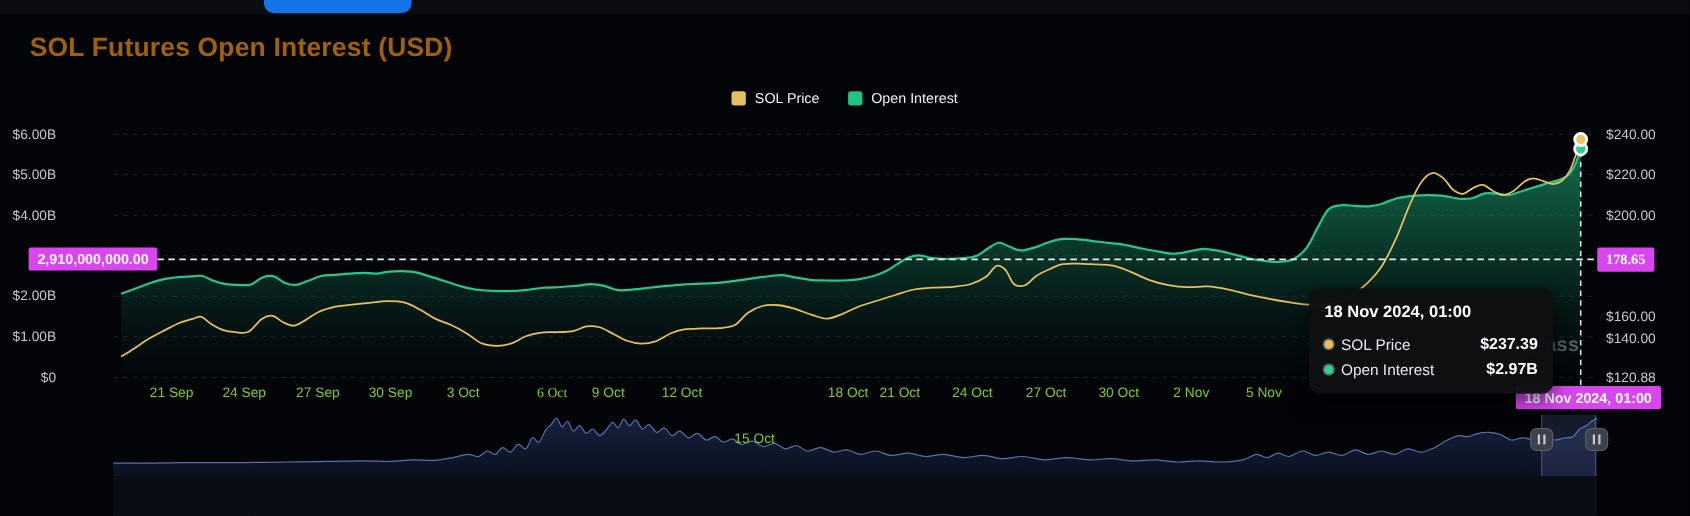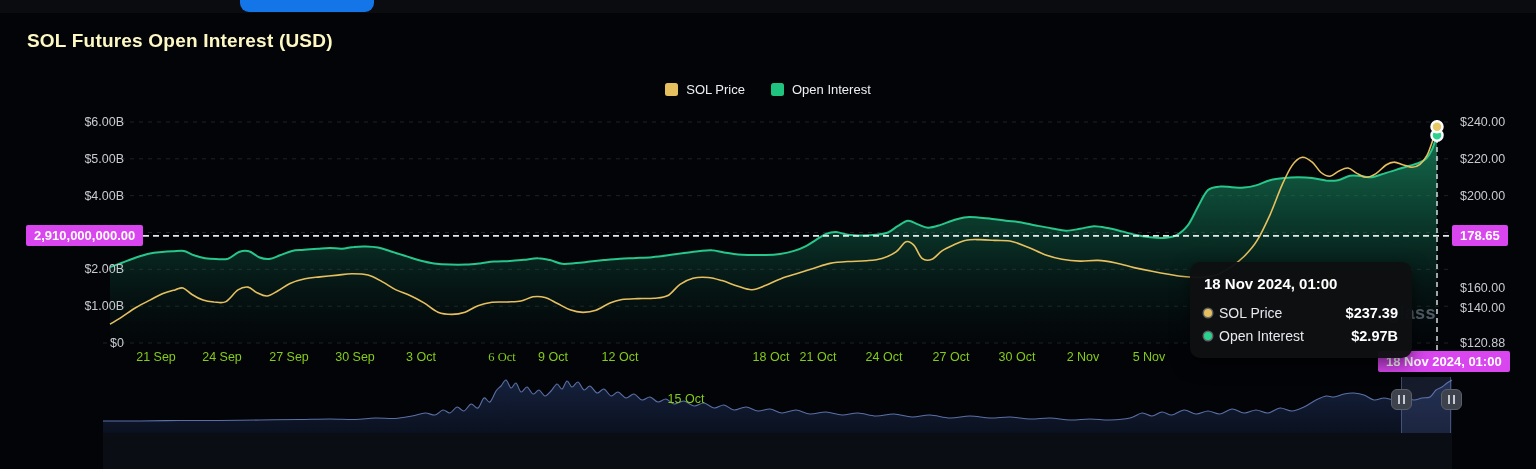--- a/index.html
+++ b/index.html
@@ -1,29 +1,29 @@
 <!DOCTYPE html>
 <html><head>
 <meta charset="utf-8">
 <style>
   html,body{margin:0;padding:0;background:#030408;}
   #stage{position:relative;width:1536px;height:469px;background:#030408;overflow:hidden;
          font-family:"Liberation Sans","DejaVu Sans",sans-serif;}
   #topbar{position:absolute;left:0;top:0;width:1536px;height:13px;background:#0a0c10;}
   #blue-btn{position:absolute;left:240px;top:0;width:134px;height:12px;background:#1375e8;
             border-radius:0 0 9px 9px;cursor:pointer;}
-  #title{position:absolute;left:27px;top:30px;font-size:19px;font-weight:700;color:#fef9c3;
+  #title{position:absolute;left:27px;top:30px;font-size:24px;font-weight:700;color:#a16207;
          letter-spacing:.2px;margin:0;}
   #legend{position:absolute;left:0;top:82px;width:1536px;display:flex;justify-content:center;
           align-items:center;gap:26px;}
   .legend-item{display:flex;align-items:center;gap:8px;font-size:13px;color:#edeff2;cursor:pointer;}
   .legend-swatch{width:13px;height:13px;border-radius:2.5px;}
   svg{position:absolute;left:0;top:0;}
   .ylab{position:absolute;font-size:12.5px;color:#c7cacf;transform:translateY(-50%);white-space:nowrap;}
-  .ylab-left{right:1412px;text-align:right;}
+  .ylab-left{right:1485px;text-align:right;}
   .ylab-right{left:1460px;text-align:left;}
   .xlab{position:absolute;top:350px;font-size:12.5px;color:#84cc16;transform:translateX(-50%);white-space:nowrap;}
   .ch-box{position:absolute;background:#d946ef;color:#fff;font-size:13px;font-weight:700;
           padding:3px 8px;border-radius:2px;white-space:nowrap;z-index:4;}
   #ch-left{left:26px;top:225px;}
   #ch-right{left:1452px;top:225px;}
   #ch-date{left:1378px;top:351px;z-index:4;}
   #watermark{position:absolute;left:1350px;top:303px;font-size:18px;font-weight:700;
              color:rgba(150,160,174,.55);letter-spacing:.3px;z-index:3;}
   #tooltip{position:absolute;left:1190px;top:262px;width:194px;background:rgba(13,15,18,.97);
@@ -124,21 +124,21 @@
       <div class="xlab" style="left: 771px;">18 Oct</div>
       <div class="xlab" style="left: 818px;">21 Oct</div>
       <div class="xlab" style="left: 884px;">24 Oct</div>
       <div class="xlab" style="left: 951px;">27 Oct</div>
       <div class="xlab" style="left: 1017px;">30 Oct</div>
       <div class="xlab" style="left: 1083px;">2 Nov</div>
       <div class="xlab" style="left: 1149px;">5 Nov</div>
     </div>
 
   <div id="ch-left" class="ch-box" style="top: 225.315px;">2,910,000,000.00</div>
-  <div id="ch-right" class="ch-box" style="top: 225.315px;">178.65</div>
+  <div id="ch-right" class="ch-box" style="top: 225.315px; font-family: Liberation Serif, serif;">178.65</div>
   <div id="ch-date" class="ch-box">18 Nov 2024, 01:00</div>
 
   <div id="tooltip">
     <div id="tooltip-title">18 Nov 2024, 01:00</div>
     <div id="tooltip-rows">
         <div class="tt-row">
           <span class="tt-dot" style="background: rgb(230, 192, 94);"></span>
           <span class="tt-label">SOL Price</span>
           <span class="tt-value">$237.39</span>
         </div>

